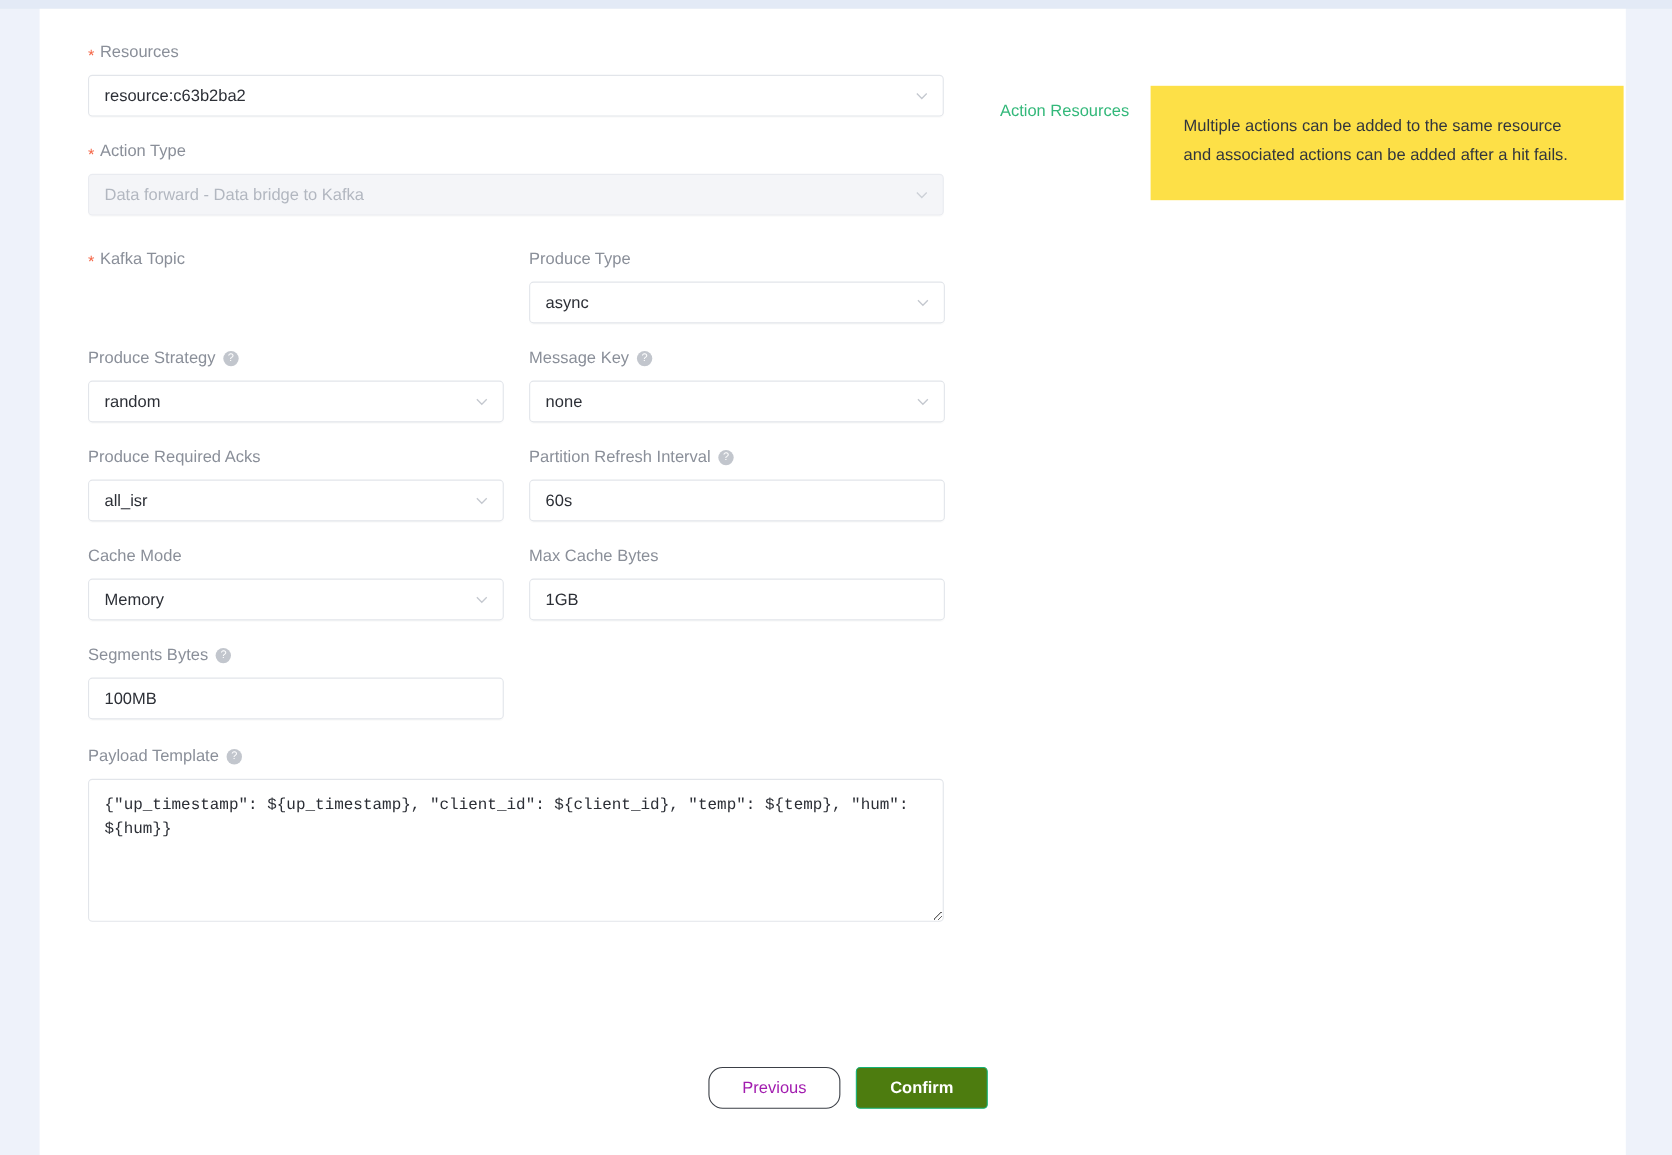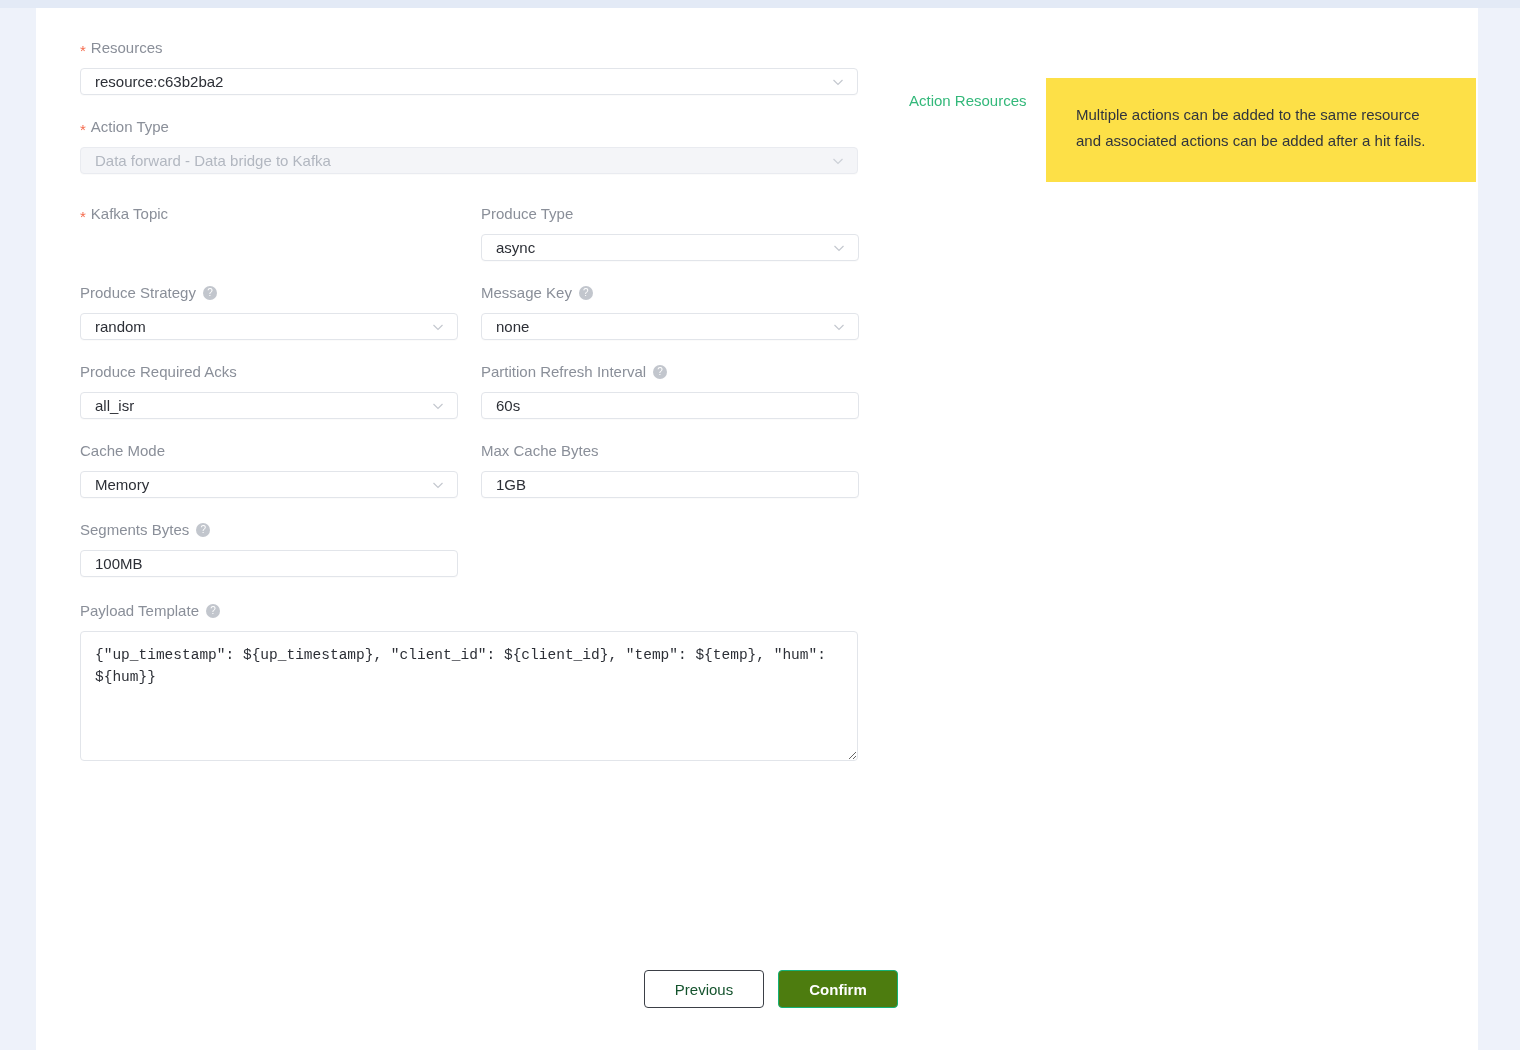--- a/index.html
+++ b/index.html
@@ -63,21 +63,21 @@
     line-height: 14px;
     text-align: center;
     margin-left: 7px;
     font-family: "Liberation Sans", sans-serif;
     cursor: default;
   }
 
   
   .ctrl {
     position: relative;
-    height: 27px;
+    height: 38px;
     border: 1px solid #e2e5ea;
     border-radius: 4px;
     background: #ffffff;
     display: flex;
     align-items: center;
     padding: 0 14px;
     font-size: 15px;
     color: #2c2f36;
     box-shadow: 0 1px 1px rgba(30,40,60,0.02);
   }
@@ -165,21 +165,22 @@
     display: flex;
     align-items: center;
     justify-content: center;
     cursor: pointer;
     padding: 0 22px;
     border: 1px solid transparent;
   }
   .btn-prev {
     background: #ffffff;
     border-color: #3b3f46;
-    color: #14532d;
+    color: #a21caf;
+    border-radius: 13px;
   }
   .btn-confirm {
     background: #4d7c0f;
     color: #ffffff;
     border-color: #14b277;
     font-weight: bold;
   }
   .val-text { color: inherit; }
 </style>
 </head>

